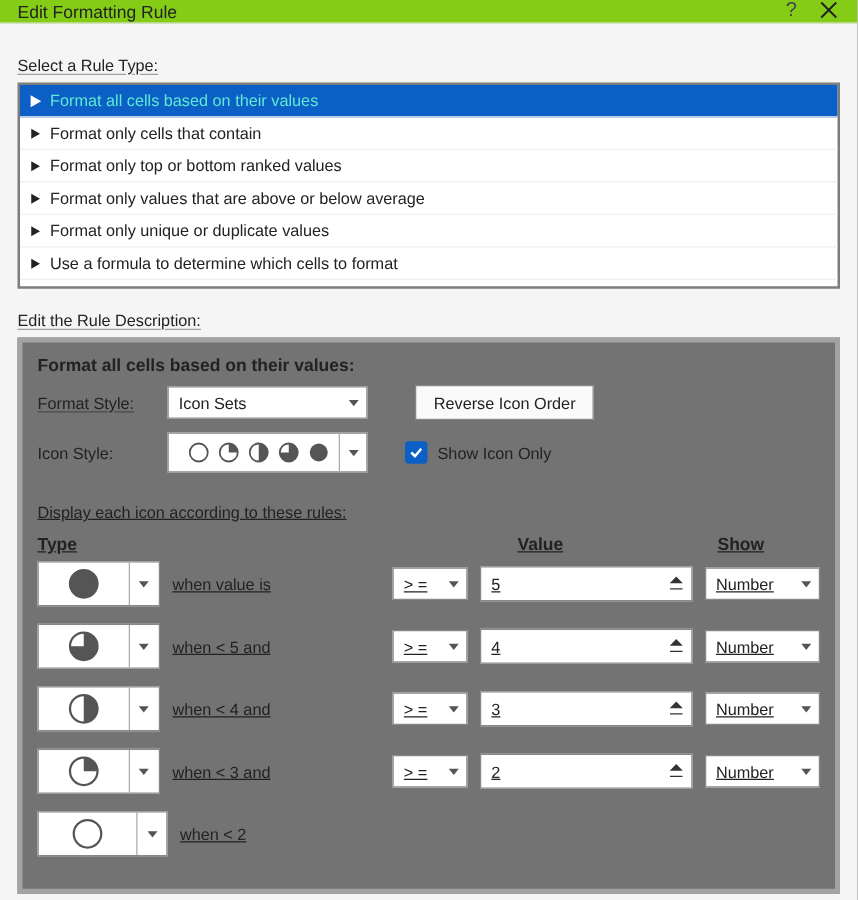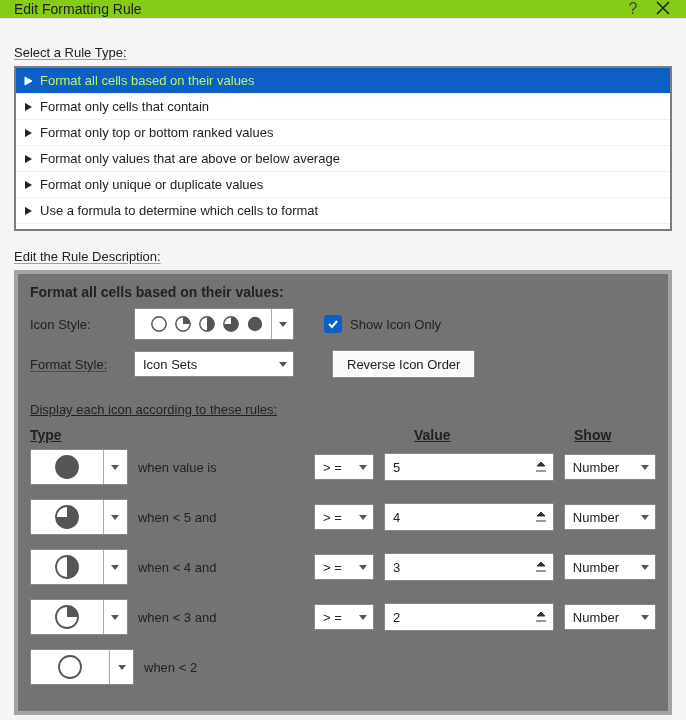--- a/index.html
+++ b/index.html
@@ -25,21 +25,21 @@
   .body { padding:10px 14px 0 14px; flex:1; display:flex; flex-direction:column; }
   .label-row { font-size:13px; margin:16px 0 6px 0; }
   .underline { text-decoration: underline; text-decoration-color: rgba(0,0,0,0.35); text-underline-offset:2px; }
   .rule-list {
     border:2px solid #7d7d7d; background:#fff; height:165px;
   }
   .rule-item {
     padding:5px 8px; font-size:13px; display:flex; align-items:center; gap:6px;
     border-bottom:1px solid #f0f0f0;
   }
-  .rule-item.selected { background:#0c5fc4; color:#bef264; }
+  .rule-item.selected { background:#0c5fc4; color:#5eead4; }
   .rule-item svg { width:10px; height:10px; flex:0 0 auto; }
   .rule-item.selected svg path { stroke:#fff; fill:#fff; }
 
   .edit-title { margin:18px 0 6px 0; }
 
   .desc-box {
     border:4px solid #a3a3a3; background:#737373; padding:10px 12px 12px 12px;
   }
   .desc-heading { font-weight:600; font-size:14px; margin-bottom:8px; }
   .row { display:flex; align-items:center; gap:14px; margin-bottom:10px; }
@@ -79,21 +79,21 @@
   .icon-preview .swatches { flex:1; display:flex; align-items:center; justify-content:center; gap:6px; padding:0 6px; }
   .icon-preview .pie { width:18px; height:18px; }
   .rules-subtitle { margin:24px 0 10px 0;text-decoration:underline; }
 
   .headers { display:flex; font-weight:700; font-size:14px; text-decoration:underline; margin-bottom:6px; }
   .headers .h-icon { width:300px; }
   .headers .h-value { width:160px; margin-left:84px; }
   .headers .h-type { flex:1; }
 
   .rule-row {
-    display:flex; align-items:center; gap:10px; margin-bottom:14px;
+    display:flex; align-items:center; gap:10px; margin-bottom:14px;text-decoration:underline;
   }
   .icon-btn {
     width:104px; height:36px; border:1px solid #888; display:flex; background:#fff;
   }
   .icon-btn .ico { flex:1; display:flex; align-items:center; justify-content:center; }
   .icon-btn .drop { width:24px; border-left:1px solid #aaa; display:flex; align-items:center; justify-content:center;}
   .icon-btn .drop::after { content:""; border-left:4px solid transparent; border-right:4px solid transparent; border-top:5px solid #555;}
   .pie { width:26px; height:26px; }
   .when { width:130px; font-size:13px; }
   .op-select { width:60px; }
@@ -183,20 +183,33 @@
     <div class="label-row edit-title">
       <span class="underline">Edit the Rule Description:</span>
     </div>
 
     <div class="desc-box">
 
       <div class="desc-heading">Format all cells based on their values:</div>
 
       <div class="row">
         <div class="lbl">
+          <span class="underline">Format Style:</span>
+        </div>
+        <div class="select" style="width:160px">
+          <span>Icon Sets</span>
+        </div>
+        <div style="width:10px"></div>
+        <div class="btn">
+          <span>Reverse Icon Order</span>
+        </div>
+      </div>
+
+      <div class="row">
+        <div class="lbl">
           <span>Icon Style:</span>
         </div>
         <div class="icon-preview select split">
           <div class="swatches">
             <svg class="pie" viewBox="0 0 20 20">
                 <circle cx="10" cy="10" r="8" fill="none" stroke="#555" stroke-width="1.6"></circle>
               </svg>
             <svg class="pie" viewBox="0 0 20 20">
                 <circle cx="10" cy="10" r="8" fill="none" stroke="#555" stroke-width="1.6"></circle>
                 <path d="M10 10 L10 2 A8 8 0 0 1 18 10 Z" fill="#555"></path>
@@ -215,33 +228,20 @@
           </div>
           <div class="split-btn"></div>
         </div>
         <div class="checkbox-row" style="margin-left:16px">
           <div class="chk">
             <svg viewBox="0 0 12 12">
                 <path d="M2 6 L5 9 L10 3" stroke="#fff" stroke-width="2" fill="none"></path>
               </svg>
           </div>
           <span>Show Icon Only</span>
-        </div>
-      </div>
-
-      <div class="row">
-        <div class="lbl">
-          <span class="underline">Format Style:</span>
-        </div>
-        <div class="select" style="width:160px">
-          <span>Icon Sets</span>
-        </div>
-        <div style="width:10px"></div>
-        <div class="btn">
-          <span>Reverse Icon Order</span>
         </div>
       </div>
 
       <div class="rules-subtitle">Display each icon according to these rules:</div>
 
       <div class="headers">
         <div class="h-icon">Type</div>
         <div class="h-value">Value</div>
         <div class="h-type">Show</div>
       </div>

